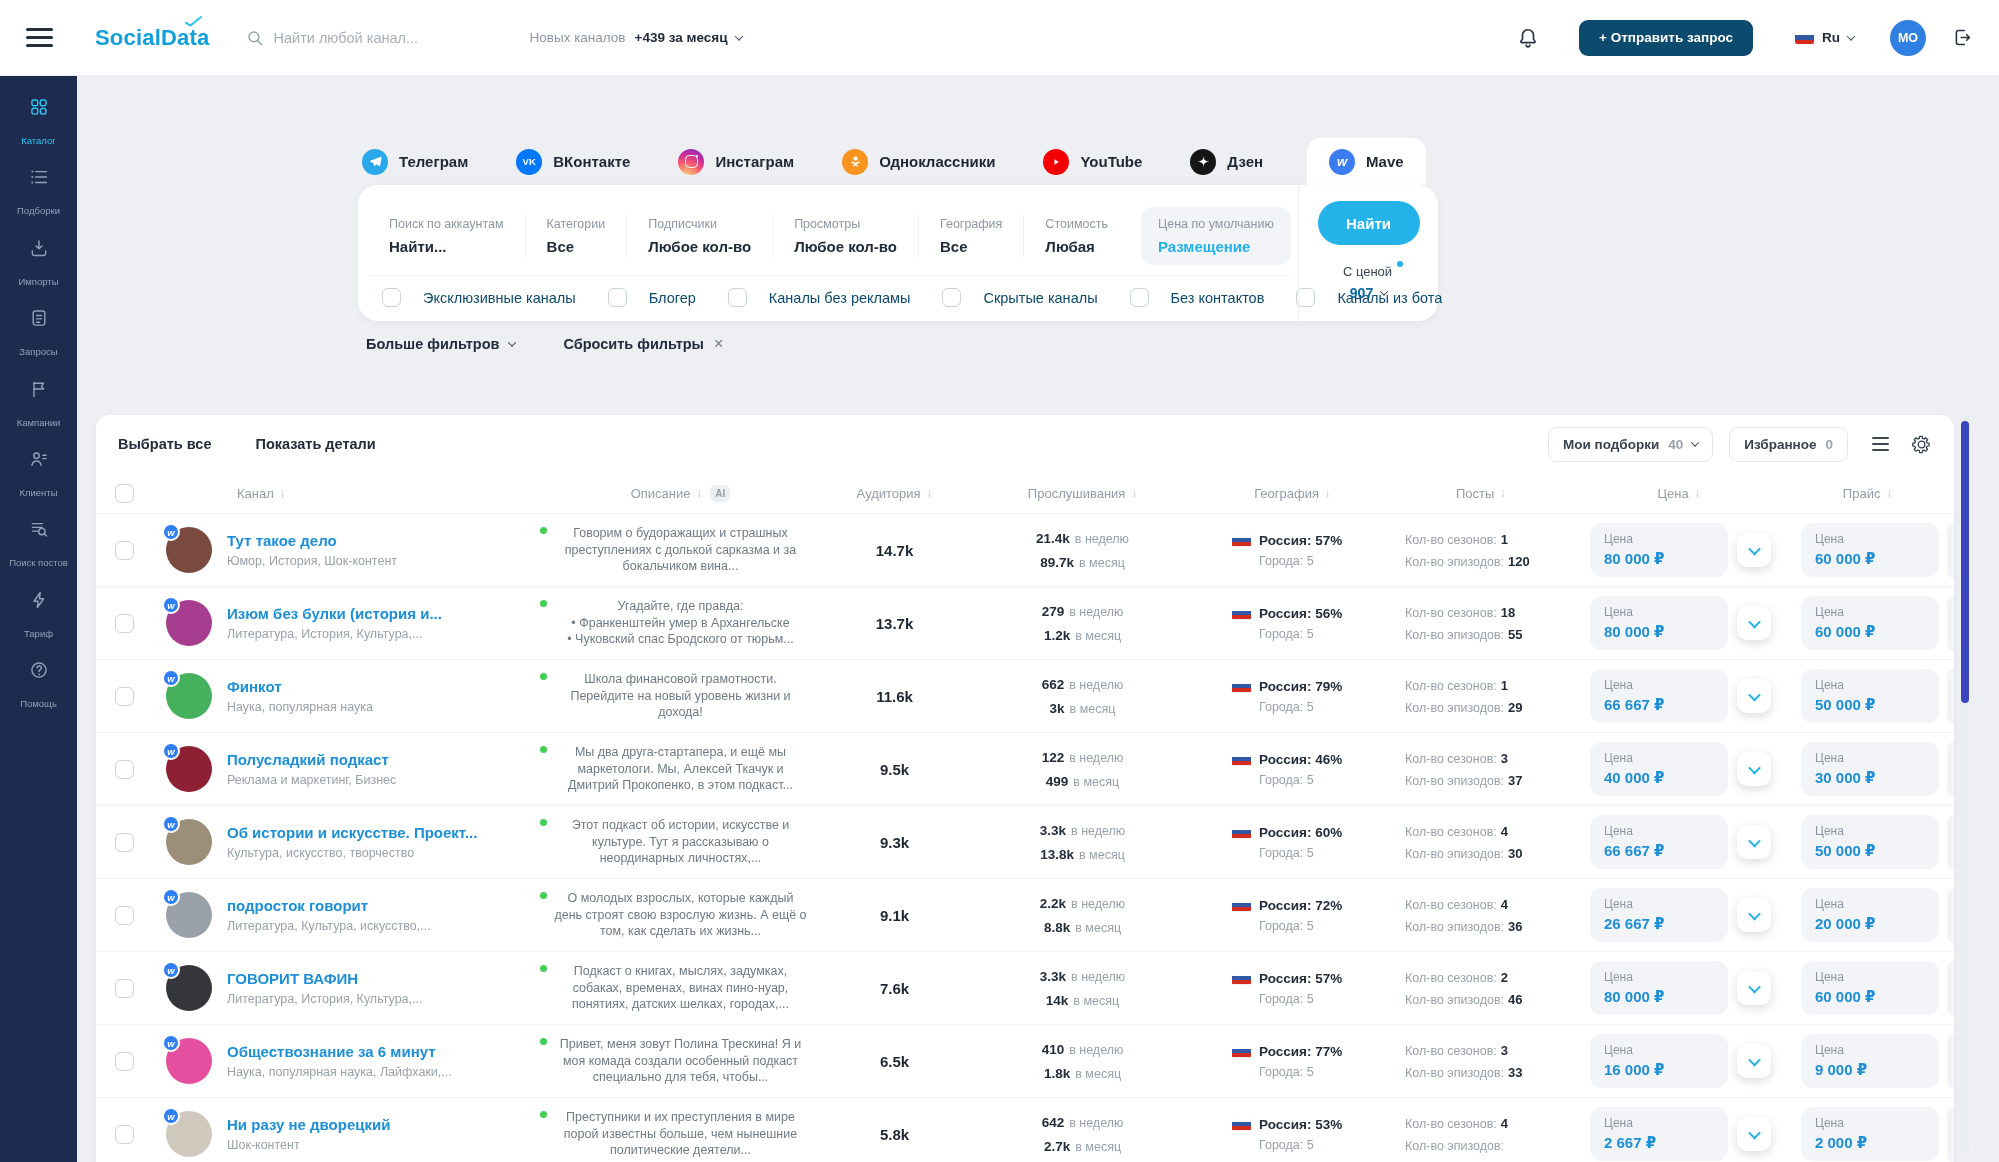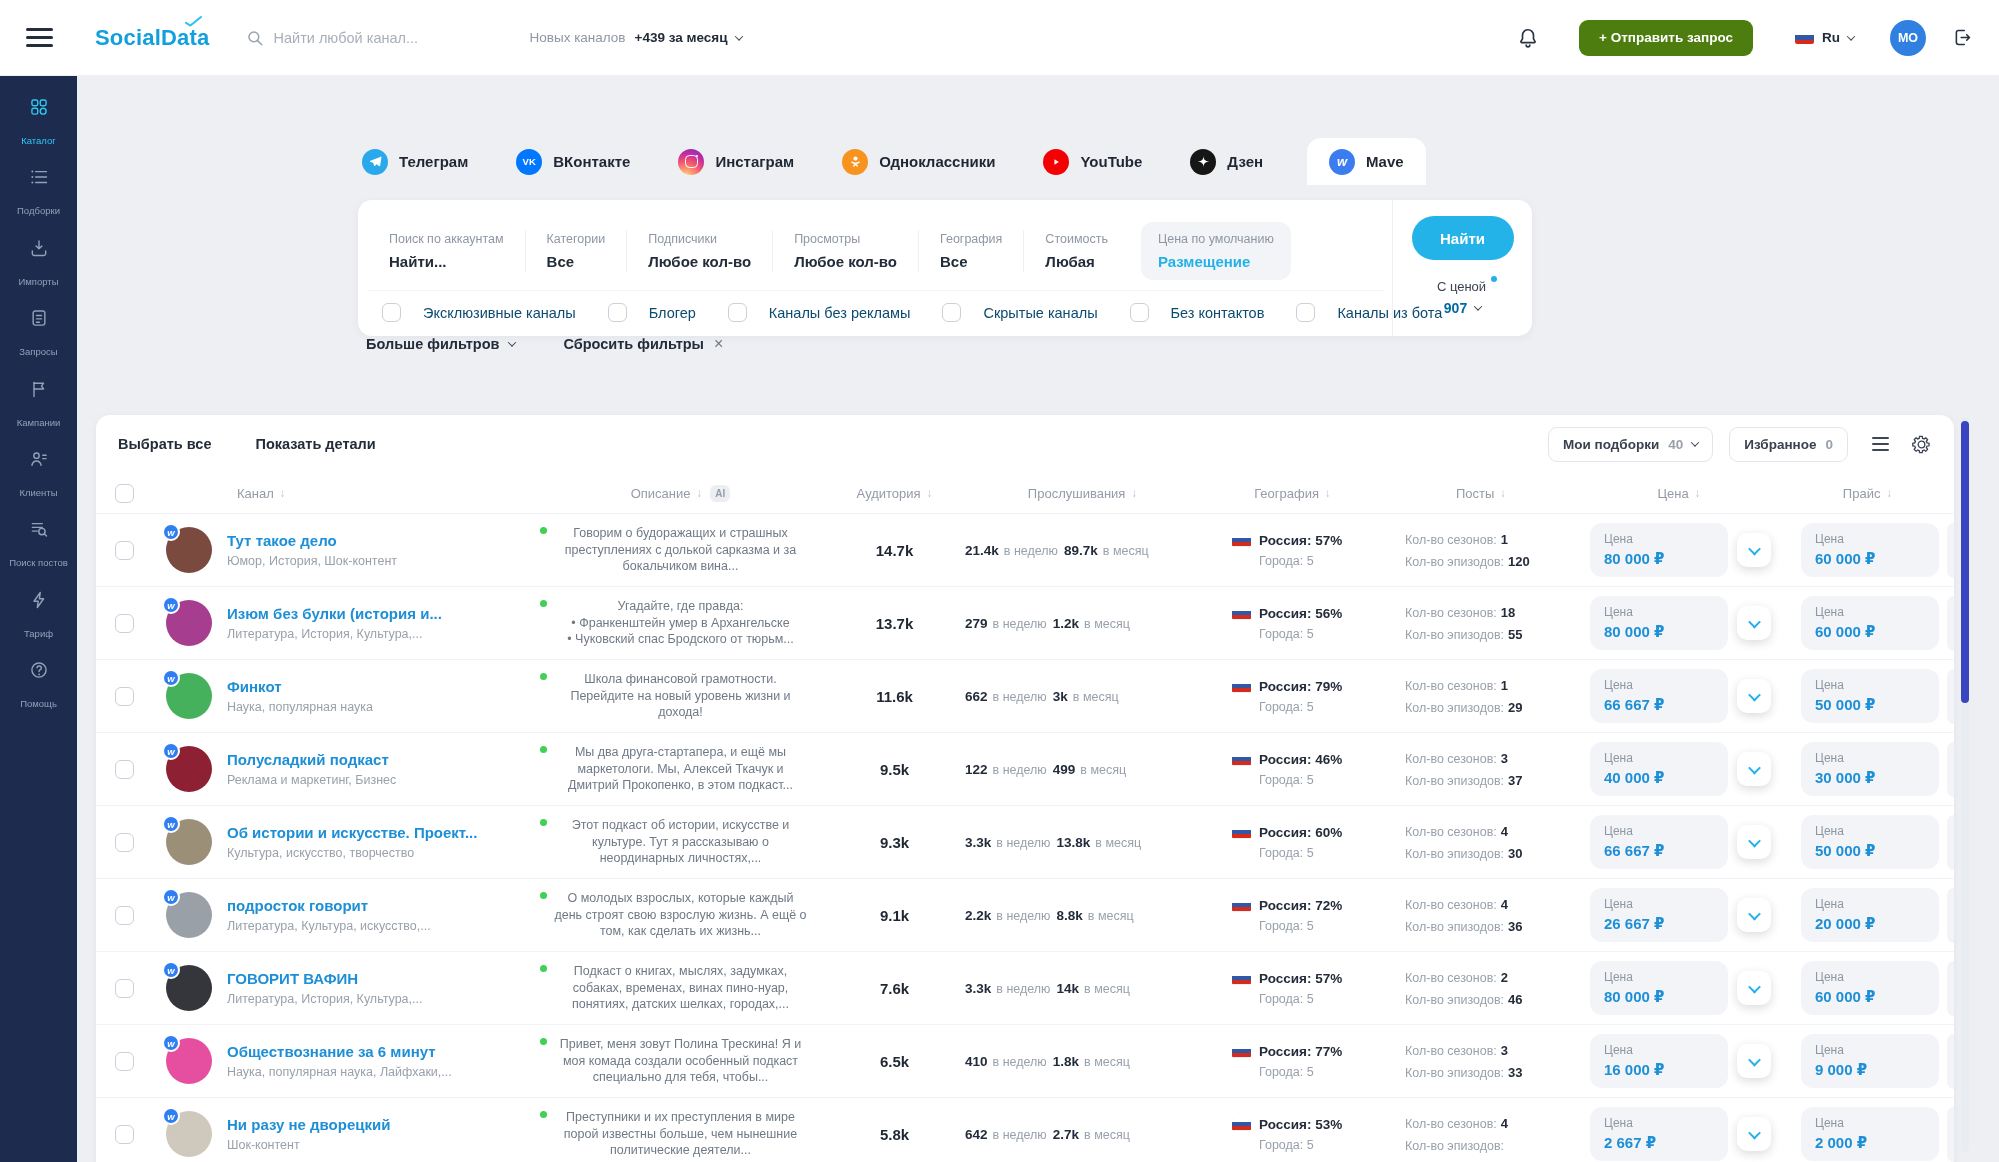--- a/index.html
+++ b/index.html
@@ -20,21 +20,21 @@
   .newch{display:flex;align-items:center;gap:9px;margin-left:56px;cursor:pointer}
   .newch .l{color:#8e97a3;font-size:13.5px}
   .newch .v{font-weight:bold;font-size:13.5px;color:#232c3a}
   .tb-spacer{flex:1}
   .chev{width:8px;height:8px;border-right:2px solid currentColor;border-bottom:2px solid currentColor;
         display:inline-block;transform:rotate(45deg) translate(-1px,-1px)}
   .chev.sm{width:6px;height:6px;border-width:1.8px}
   .chev.cyan{color:#22b2e9;border-width:2.6px;width:9px;height:9px}
   .dark{color:#39424e}
   .bell{cursor:pointer;display:flex;align-items:center}
-  .req-btn{margin-left:40px;background:#4d7c0f;color:#fff;border:0;border-radius:9px;height:36px;padding:0 20px;
+  .req-btn{margin-left:40px;background:#0c4a6e;color:#fff;border:0;border-radius:9px;height:36px;padding:0 20px;
            font-size:13.5px;font-weight:bold;cursor:pointer;font-family:inherit}
   .lang{display:flex;align-items:center;gap:8px;margin-left:42px;cursor:pointer;font-size:13.5px;font-weight:bold;color:#232c3a}
   .flag{width:19px;height:13px;border-radius:2.5px;overflow:hidden;display:inline-block;flex:none;
         box-shadow:inset 0 0 0 .5px rgba(0,0,0,.12)}
   .flag i{display:block;height:33.34%}
   .fw{background:#fff}.fb{background:#3257a5}.fr{background:#d52b1e}
   .avatar-mo{margin-left:36px;width:36px;height:36px;border-radius:50%;background:#2f80e0;color:#fff;
              font-size:12.5px;font-weight:bold;display:flex;align-items:center;justify-content:center;cursor:pointer}
   .exit{margin-left:26px;margin-right:26px;cursor:pointer;display:flex;align-items:center}
 
@@ -55,21 +55,21 @@
   .tab{display:flex;align-items:center;gap:11px;height:47px;padding:0 4px;font-size:15px;font-weight:600;color:#1f2733;cursor:pointer}
   .tab.active{background:#fff;border-radius:14px 14px 0 0;padding:0 22px}
   .picon{width:26px;height:26px;border-radius:50%;display:flex;align-items:center;justify-content:center;color:#fff;flex:none;position:relative}
   .vk-glyph{font-size:9.5px;font-weight:bold;letter-spacing:.3px}
   .mave-glyph{font-size:13px;font-weight:bold;font-style:italic}
   .picon.ig{background:radial-gradient(circle at 28% 115%, #ffd776 8%, #f5576c 48%, #c32aa3 72%, #7232bd 100%)}
   .ig-frame{width:13px;height:13px;border:1.7px solid #fff;border-radius:4.5px;display:block}
   .ig-dot{position:absolute;right:6px;top:6px;width:2.6px;height:2.6px;border-radius:50%;background:#fff}
 
   
-  .fcard{position:absolute;left:281px;top:124px;width:1174px;height:136px;background:#fff;border-radius:14px;
+  .fcard{position:absolute;left:281px;top:109px;width:1080px;height:136px;background:#fff;border-radius:20px;
          display:flex;box-shadow:0 2px 8px rgba(20,30,50,.05)}
   .f-left{flex:1;display:flex;flex-direction:column;padding:12px 8px 10px 10px;min-width:0}
   .f-fields{display:flex;align-items:center;flex:1}
   .ffield{padding:2px 21px;border-right:1px solid #eef0f3;display:flex;flex-direction:column;gap:7px;justify-content:center;cursor:pointer}
   .ffield .fl{font-size:12.5px;color:#8e97a3;white-space:nowrap}
   .ffield .fv{font-size:15px;font-weight:bold;color:#232c3a;white-space:nowrap}
   .ffield.pill{background:#f2f4f7;border-radius:12px;padding:10px 17px;border-right:0;margin-left:12px}
   .ffield.pill .fv{color:#22b2e9}
   .ffield:nth-last-child(2){border-right:0}
   .f-checks{display:flex;align-items:center;gap:32px;padding:12px 0 4px 14px;border-top:1px solid #f3f4f7}
@@ -119,21 +119,21 @@
               border:2px solid #fff;color:#fff;font-size:9.5px;font-weight:bold;font-style:italic;
               display:flex;align-items:center;justify-content:center}
   .ch-txt{min-width:0}
   .ch-name{display:block;color:#1d8fd6;font-size:15px;font-weight:600;text-decoration:none;white-space:nowrap;
            overflow:hidden;text-overflow:ellipsis;max-width:296px;cursor:pointer}
   .ch-cats{display:block;color:#99a1ab;font-size:12.5px;margin-top:5px;white-space:nowrap;overflow:hidden;max-width:296px}
   .c-desc{position:relative;height:100%;display:flex;align-items:center;justify-content:center;padding:0 16px}
   .gdot{position:absolute;left:3px;top:13px;width:7px;height:7px;border-radius:50%;background:#3fd054}
   .desc-t{font-size:12.5px;color:#6f7a86;text-align:center;line-height:1.33;white-space:pre-line;max-height:52px;overflow:hidden}
   .c-aud{text-align:center;font-weight:bold;font-size:15px;color:#1f2733}
-  .c-listen{display:flex;flex-direction:row;gap:6px;align-items:center}
+  .c-listen{display:flex;flex-direction:column;gap:6px;align-items:center}
   .lline{white-space:nowrap}
   .lline b{color:#232c3a;font-size:13.5px;margin-right:5px}
   .lline .ln{color:#98a1ab;font-size:12.5px}
   .c-geo{display:flex;flex-direction:column;gap:6px;padding-left:32px}
   .geo-c{display:flex;align-items:center;gap:8px;font-size:13.5px;font-weight:bold;color:#232c3a;white-space:nowrap}
   .geo-cities{color:#98a1ab;font-size:12.5px;padding-left:27px}
   .c-posts{display:flex;flex-direction:column;gap:7px;padding-left:20px;font-size:12.5px;color:#98a1ab}
   .pline{white-space:nowrap}
   .pline b{color:#232c3a;font-size:13px;margin-left:4px}
   .c-price{display:flex;align-items:center;gap:9px;padding-left:13px}

